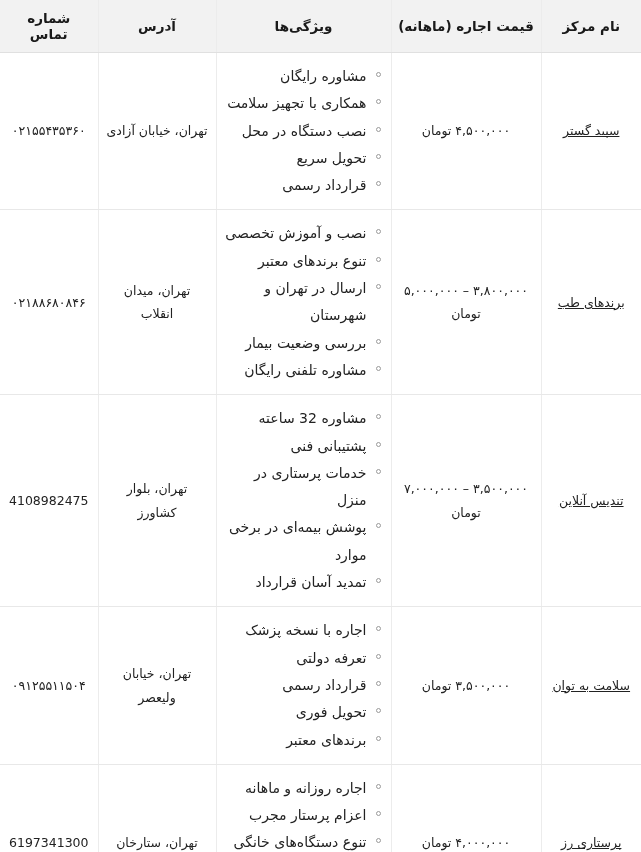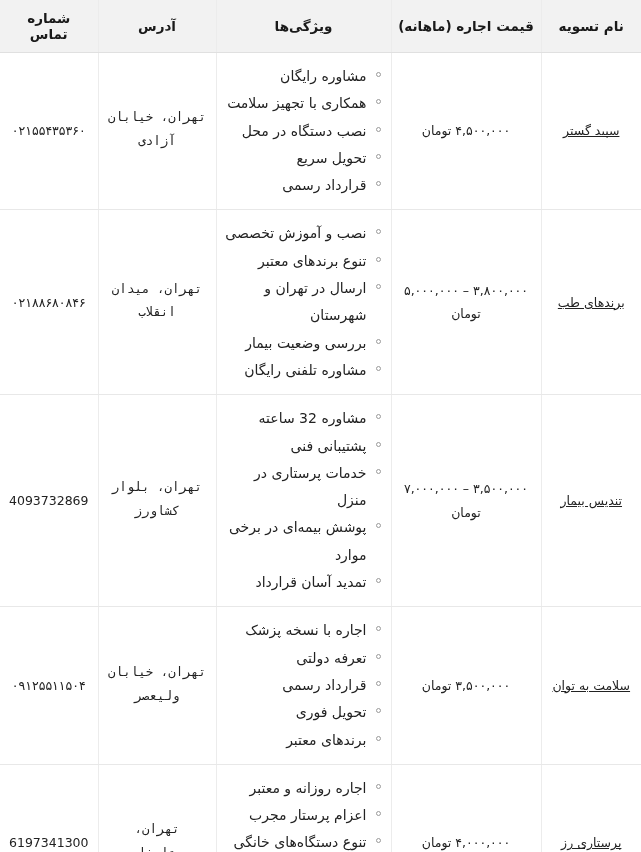--- a/index.html
+++ b/index.html
@@ -64,21 +64,20 @@
   }
   .price {
     font-size: 12.5px;
     color: #1a1a1a;
     white-space: normal;
     margin-left: 16px;
   }
   .addr {
     font-size: 12.5px;
     color: #1a1a1a;
-    font-family: Liberation Mono, monospace;
   }
   .phone {
     font-size: 12px;
     color: #1a1a1a;
     direction: ltr;
     unicode-bidi: isolate;
   }
   ul.features {
     list-style: none;
     margin: 0;
@@ -112,21 +111,21 @@
   <table class="pricing">
     <colgroup>
       <col class="c-name">
       <col class="c-price">
       <col class="c-feat">
       <col class="c-addr">
       <col class="c-phone">
     </colgroup>
     <thead>
       <tr>
-        <th>نام تسویه</th>
+        <th>نام مرکز</th>
         <th>قیمت اجاره (ماهانه)</th>
         <th>ویژگی‌ها</th>
         <th>آدرس</th>
         <th>شماره تماس</th>
       </tr>
     </thead>
     <tbody>
       <tr>
         <td class="center-name">سپید گستر</td>
         <td class="price">۴,۵۰۰,۰۰۰ تومان</td>
@@ -151,33 +150,33 @@
             <li>تنوع برندهای معتبر</li>
             <li>ارسال در تهران و شهرستان</li>
             <li>بررسی وضعیت بیمار</li>
             <li>مشاوره تلفنی رایگان</li>
           </ul>
         </td>
         <td class="addr">تهران، میدان انقلاب</td>
         <td class="phone">۰۲۱۸۸۶۸۰۸۴۶</td>
       </tr>
       <tr>
-        <td class="center-name">تندیس بیمار</td>
+        <td class="center-name">تندیس آنلاین</td>
         <td class="price">۳,۵۰۰,۰۰۰ – ۷,۰۰۰,۰۰۰ تومان</td>
         <td>
           <ul class="features">
             <li>مشاوره 32 ساعته</li>
             <li>پشتیبانی فنی</li>
             <li>خدمات پرستاری در منزل</li>
             <li>پوشش بیمه‌ای در برخی موارد</li>
             <li>تمدید آسان قرارداد</li>
           </ul>
         </td>
         <td class="addr">تهران، بلوار کشاورز</td>
-        <td class="phone">4093732869</td>
+        <td class="phone">4108982475</td>
       </tr>
       <tr>
         <td class="center-name">سلامت به توان</td>
         <td class="price">۳,۵۰۰,۰۰۰ تومان</td>
         <td>
           <ul class="features">
             <li>اجاره با نسخه پزشک</li>
             <li>تعرفه دولتی</li>
             <li>قرارداد رسمی</li>
             <li>تحویل فوری</li>
@@ -185,21 +184,21 @@
           </ul>
         </td>
         <td class="addr">تهران، خیابان ولیعصر</td>
         <td class="phone">۰۹۱۲۵۵۱۱۵۰۴</td>
       </tr>
       <tr>
         <td class="center-name">پرستاری رز</td>
         <td class="price">۴,۰۰۰,۰۰۰ تومان</td>
         <td>
           <ul class="features">
-            <li>اجاره روزانه و معتبر</li>
+            <li>اجاره روزانه و ماهانه</li>
             <li>اعزام پرستار مجرب</li>
             <li>تنوع دستگاه‌های خانگی</li>
             <li>هماهنگی سریع</li>
             <li>سریع اقساطی</li>
           </ul>
         </td>
         <td class="addr">تهران، ستارخان</td>
         <td class="phone">6197341300</td>
       </tr>
     </tbody>

